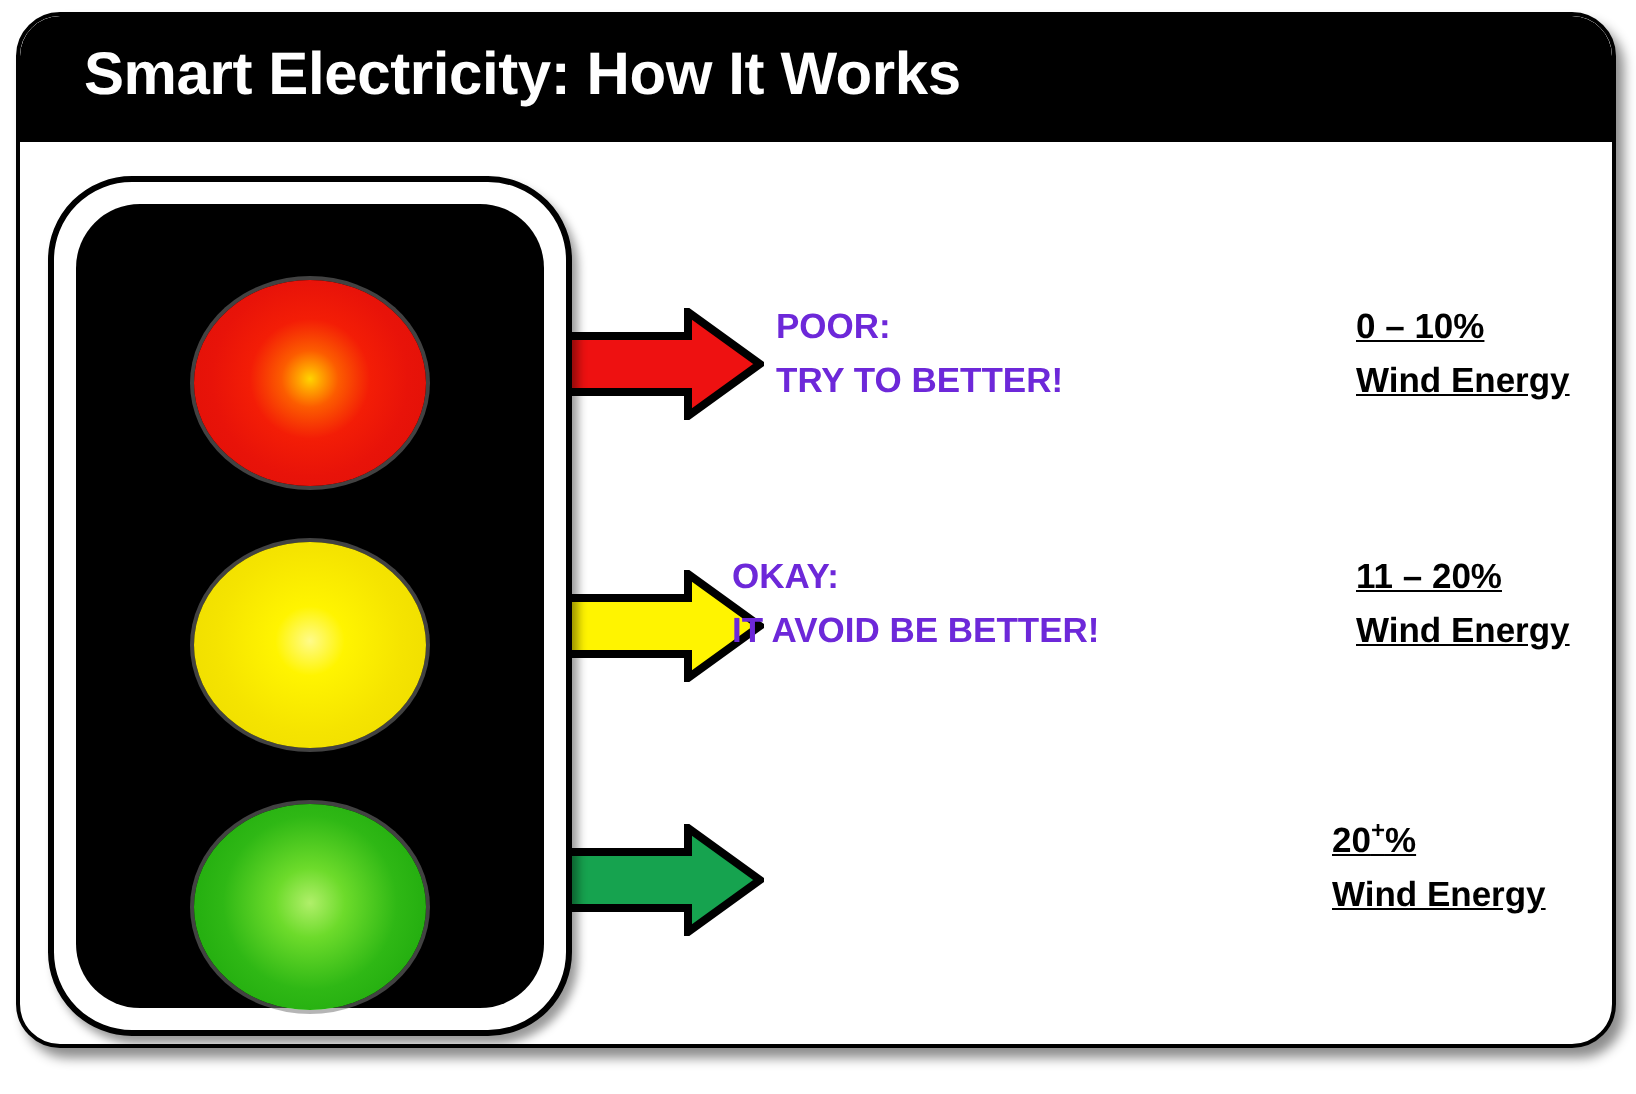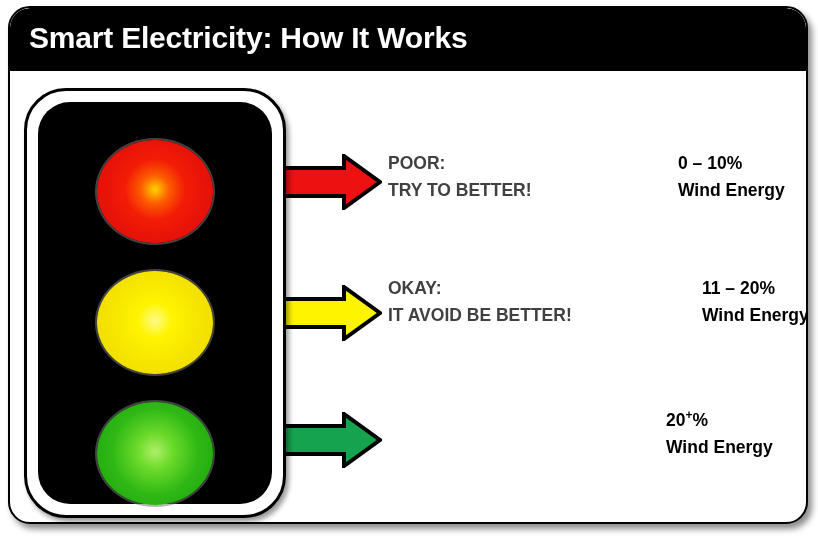--- a/index.html
+++ b/index.html
@@ -42,21 +42,21 @@
     left: 0;
     top: 0;
     width: 100%;
     height: 63px;
     background: #000000;
     border-top-left-radius: 20px;
     border-top-right-radius: 20px;
   }
   .title-text {
     position: absolute;
-    left: 19px;
+    left: 32px;
     top: 13px;
     color: #ffffff;
     font-size: 30px;
     font-weight: bold;
     letter-spacing: -0.2px;
     white-space: nowrap;
   }
 
   
   .light-housing-outer {
@@ -114,46 +114,47 @@
   }
   .arrow svg { display: block; width: 100%; height: 100%; }
 
   .arrow-red    { left: 252px; top: 146px;  width: 120px; }
   .arrow-yellow { left: 252px; top: 277px;  width: 120px; }
   .arrow-green  { left: 252px; top: 404px;  width: 120px; }
 
   
   .row-label {
     position: absolute;
-    color: #404040;
+    color: #6d28d9;
     font-size: 17.5px;
     font-weight: bold;
     line-height: 27px;
     white-space: nowrap;
   }
   .row-value {
     position: absolute;
     color: #000000;
     font-size: 17.5px;
     font-weight: bold;
     line-height: 27px;
     white-space: nowrap;
+    text-decoration: underline;
   }
   .row-value sup {
     font-size: 12px;
     vertical-align: super;
     font-weight: bold;
   }
 
   .label-1 { left: 378px; top: 142px; }
-  .label-2 { left: 378px; top: 267px; }
+  .label-2 { left: 356px; top: 267px; }
   .label-3 { left: 378px; top: 394px; }
 
   .value-1 { left: 668px; top: 142px; }
-  .value-2 { left: 668px; top: 267px; margin-left: 24px; }
+  .value-2 { left: 668px; top: 267px; }
   .value-3 { left: 656px; top: 394px; }
 </style>
 </head>
 <body>
 
 <div id="slide">
 
   <div class="card">
 
     <div class="title-bar">

